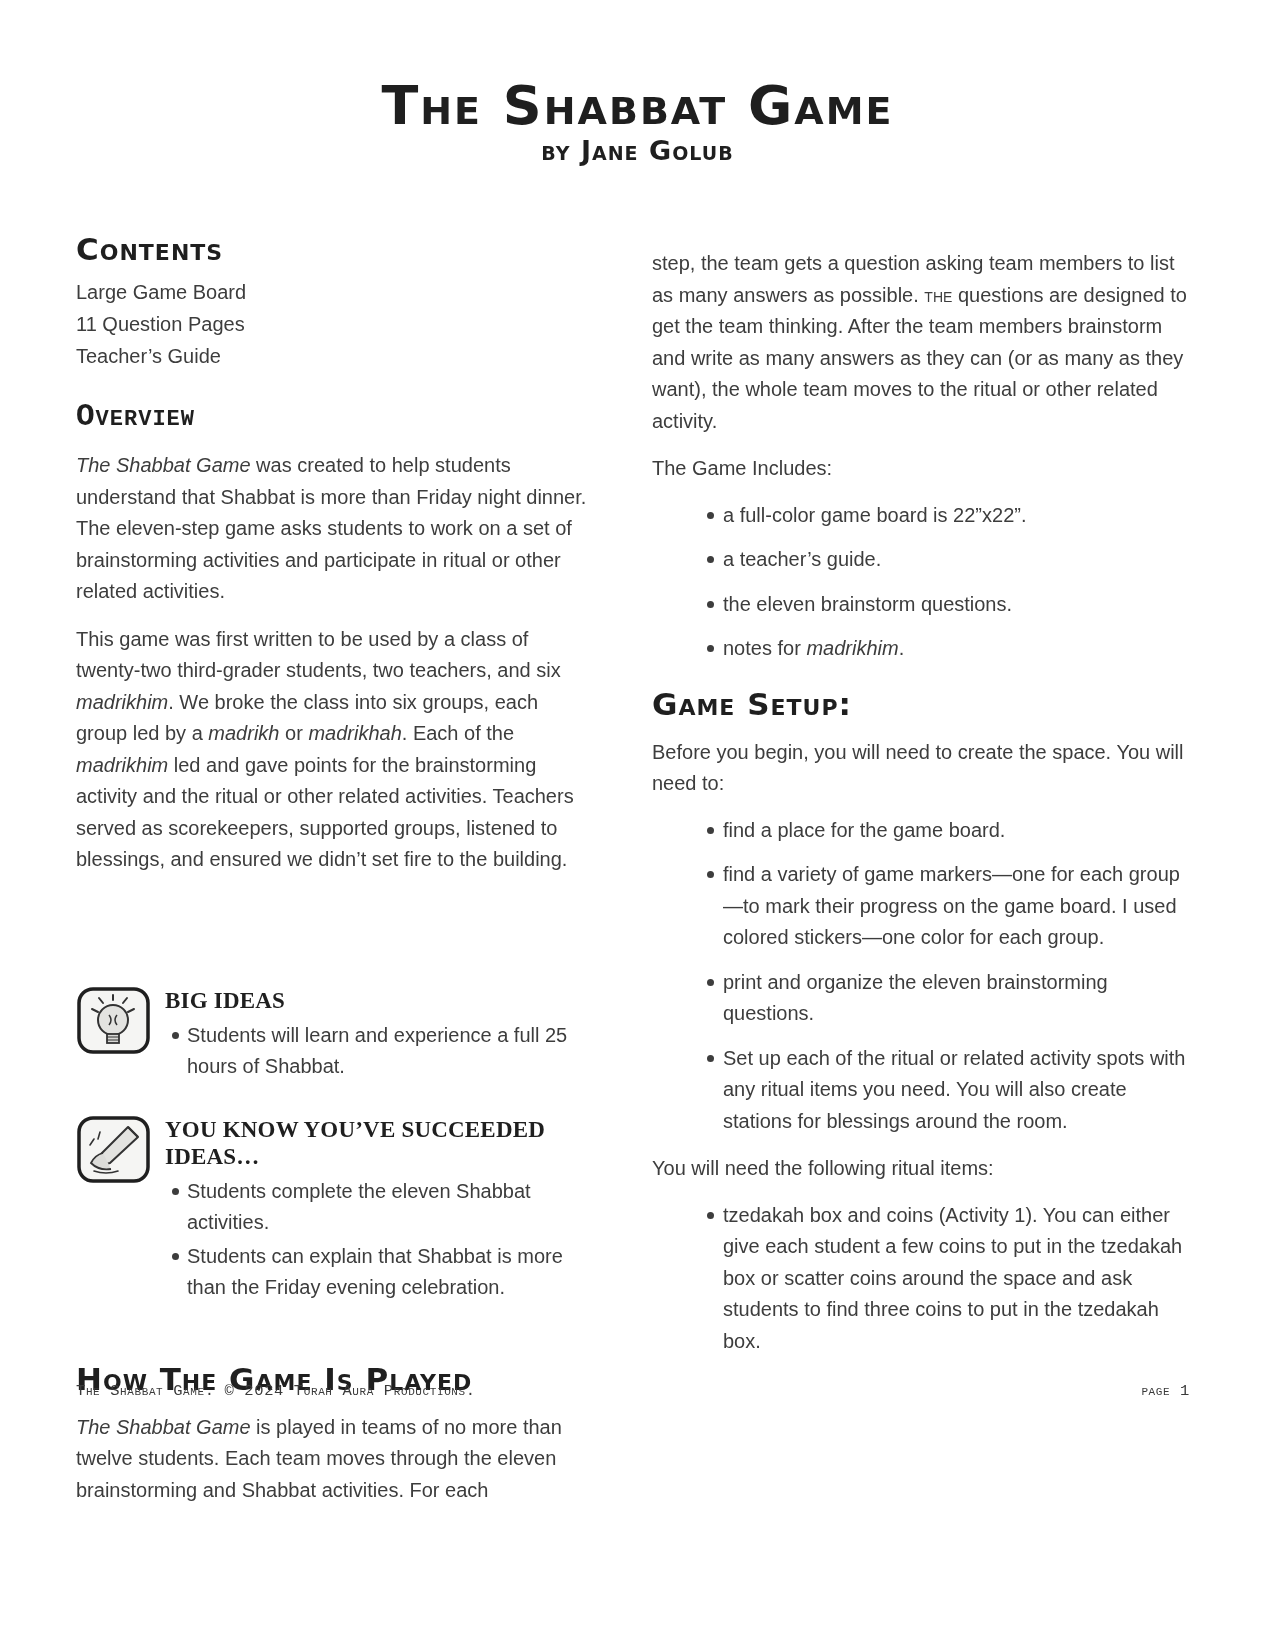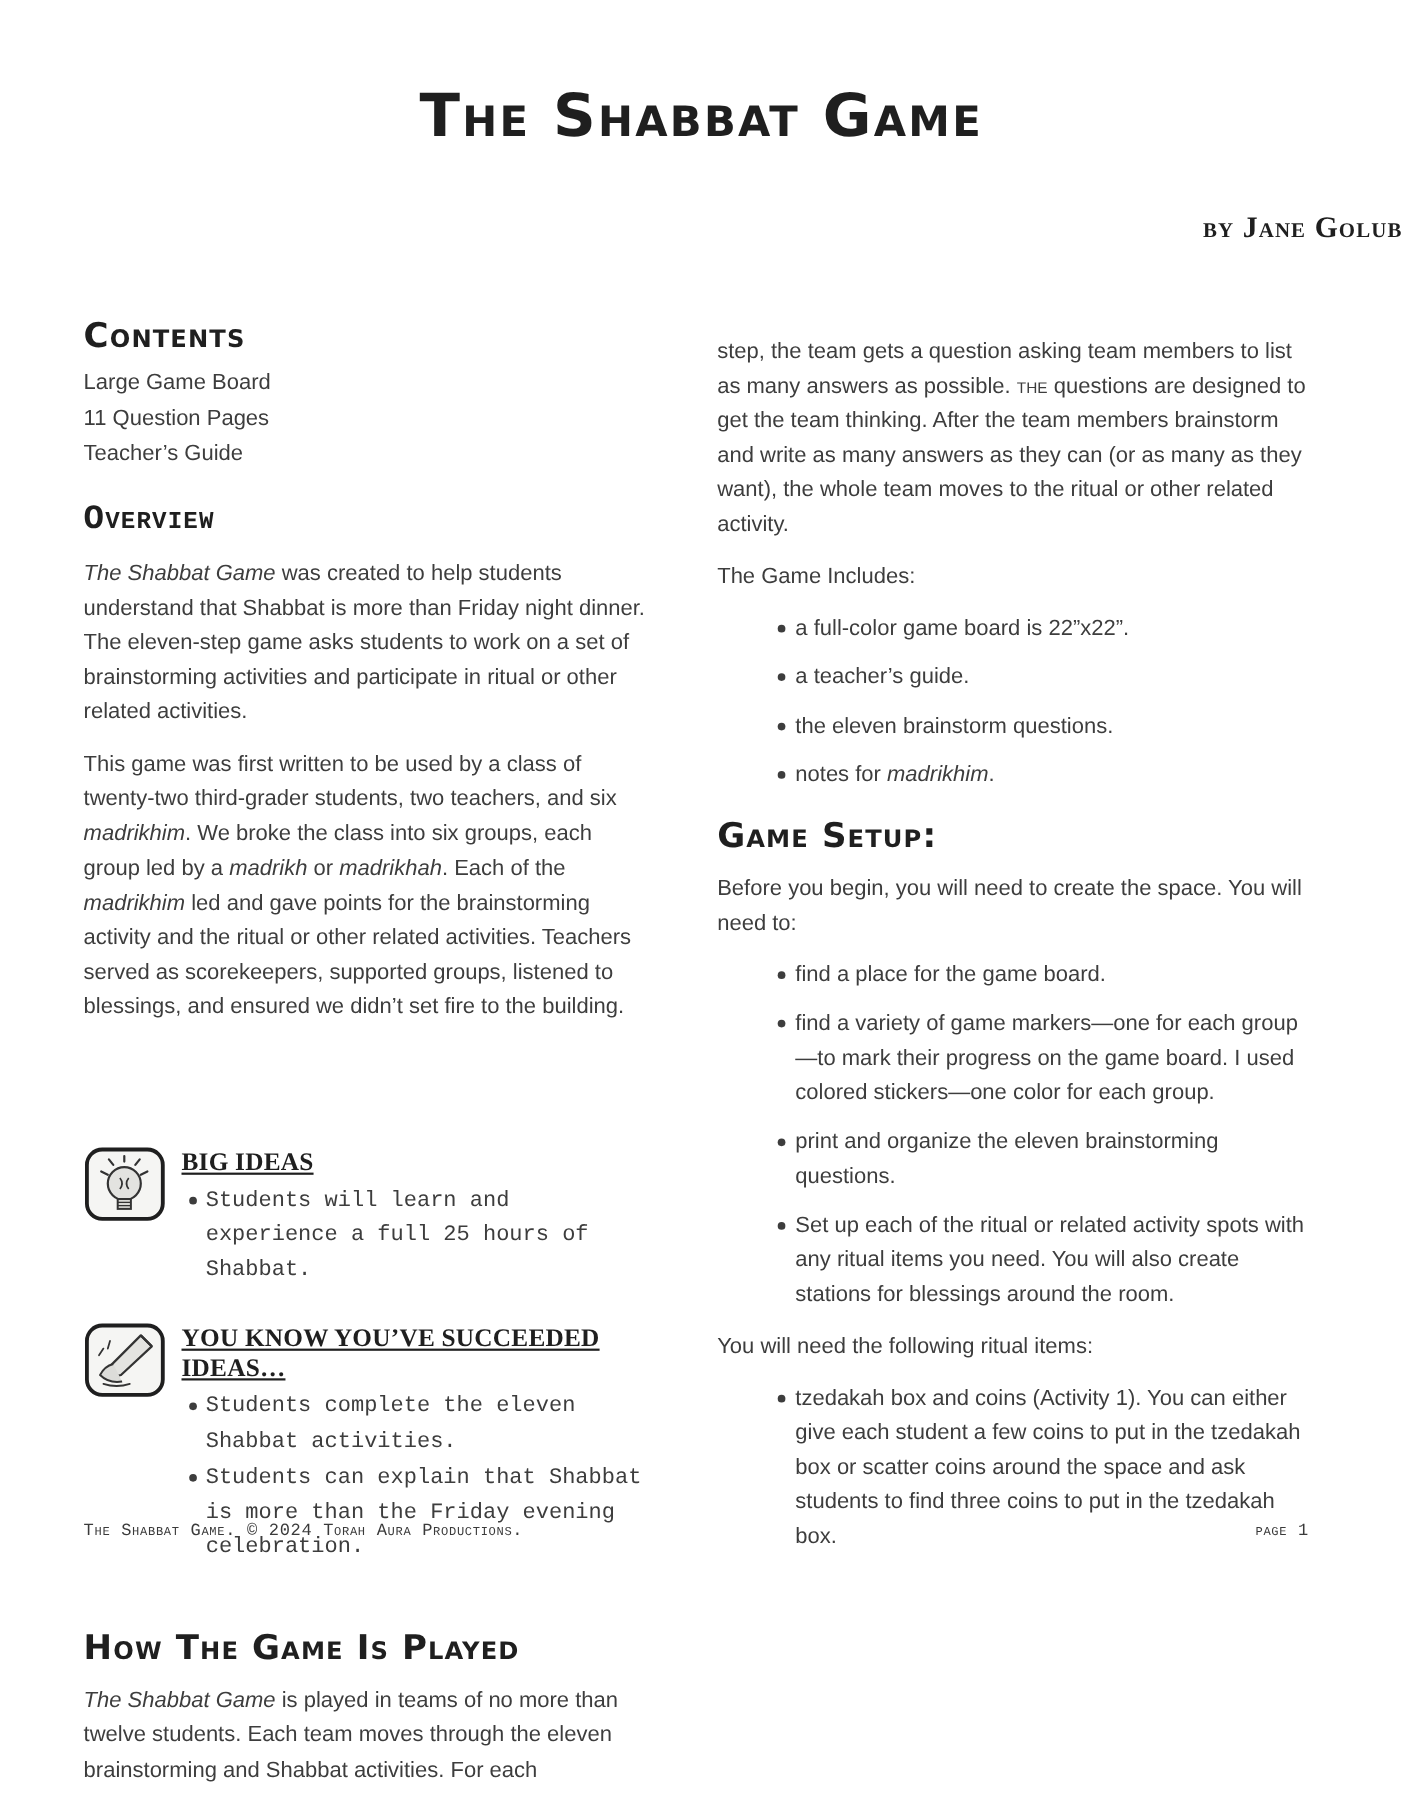--- a/index.html
+++ b/index.html
@@ -23,25 +23,23 @@
   }
 
   .title {
     padding-top: 76px;
     text-align: center;
     font-size: 54px;
     letter-spacing: 2px;
     line-height: 1.1;
   }
   .byline {
-    margin-top: 56px;
-    text-align: right;
+    text-align: center;
     font-size: 27px;
     letter-spacing: 1px;
-    font-family: Liberation Serif, serif;
   }
 
   .columns {
     display: flex;
     padding: 0 85px 0 76px;
     margin-top: 66px;
   }
   .col-left  { width: 516px; margin-right: 60px; flex: 0 0 516px; }
   .col-right { width: 538px; flex: 0 0 538px; }
 
@@ -87,23 +85,22 @@
   .icon-box svg { display: block; }
   .icon-body { flex: 1; }
   .icon-head {
     font-family: "Liberation Serif", serif;
     font-weight: bold;
     font-size: 23px;
     line-height: 27px;
     color: #1f1f1f;
     margin: 1px 0 6px;
     letter-spacing: 0.2px;
-    text-decoration: underline;
-  }
-  .icon-body .bullet { margin-left: 5px; padding-left: 17px; margin-bottom: 2px; font-family: Liberation Mono, monospace; }
+  }
+  .icon-body .bullet { margin-left: 5px; padding-left: 17px; margin-bottom: 2px; }
 
   .last { margin-bottom: 0; }
 
   .footer {
     position: absolute;
     left: 76px; right: 85px;
     bottom: 40px;
     display: flex;
     justify-content: space-between;
     font-family: Liberation Mono, monospace;

